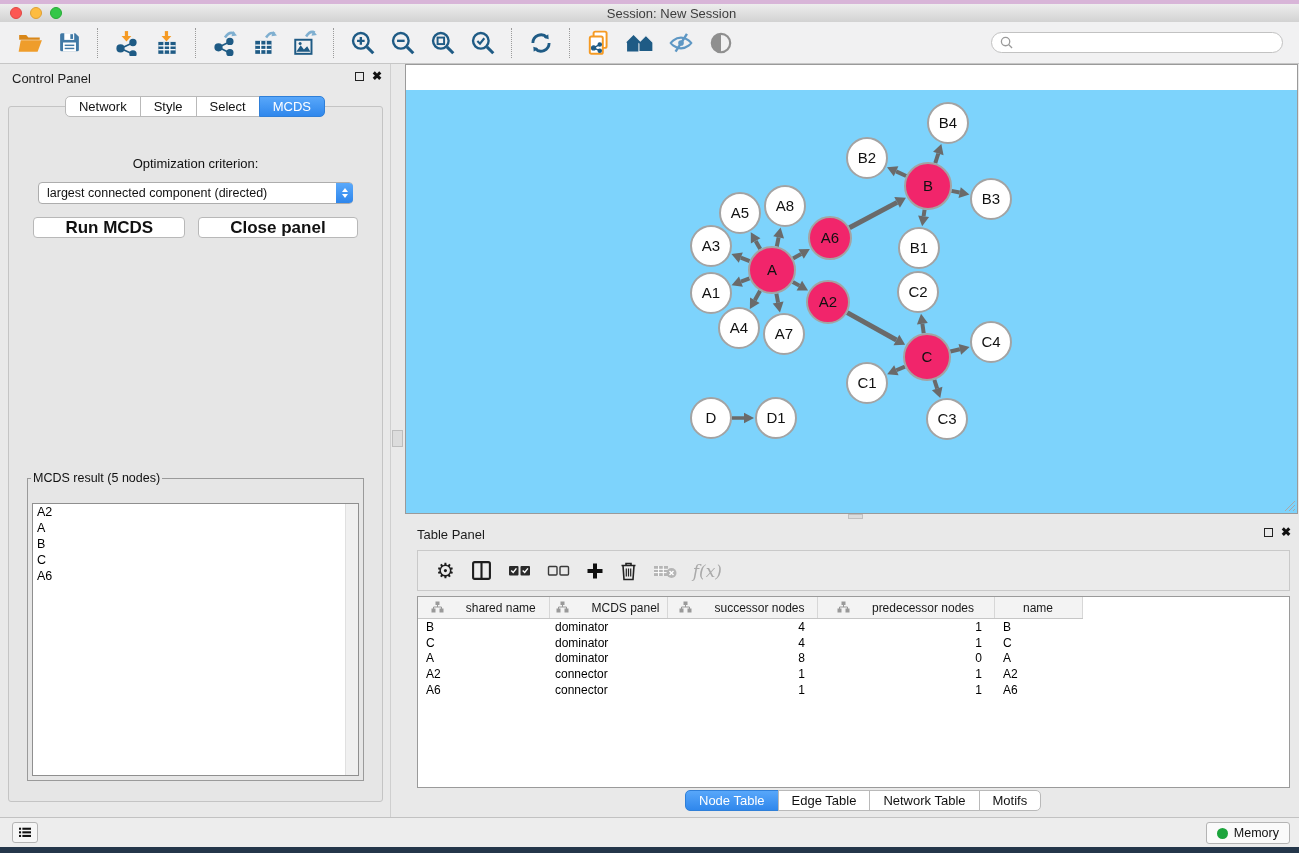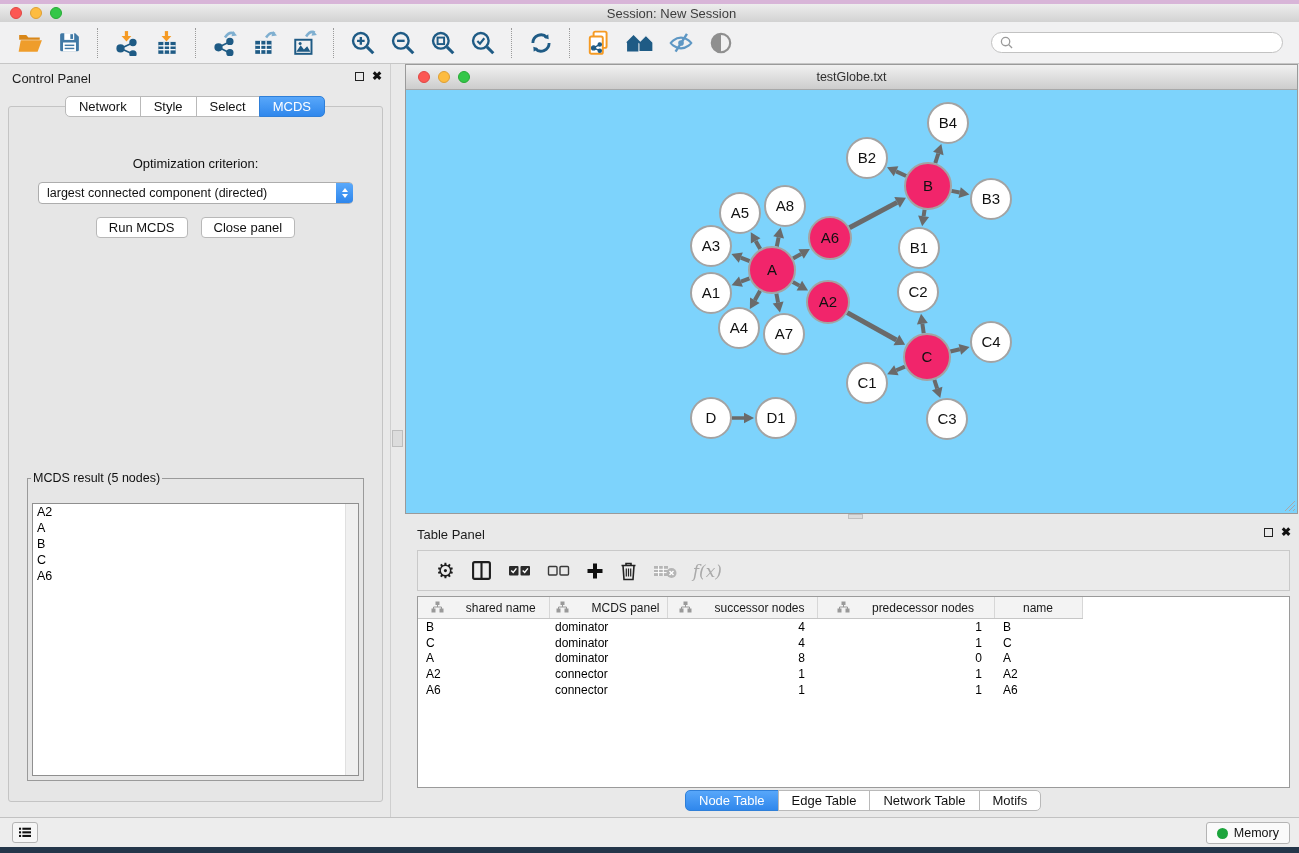--- a/index.html
+++ b/index.html
@@ -37,21 +37,21 @@
   .seg-tab:last-child{border-top-right-radius:5px;border-bottom-right-radius:5px;}
   .seg-tab.active{background:linear-gradient(#58a7fa,#2f87ec);border-color:#2f7fd8;color:#fff;}
   .cp-content{position:absolute;left:8px;right:7px;top:42px;height:694px;background:#e6e6e6;border:1px solid #c4c4c4;border-radius:3px;}
   .opt-label{margin-top:49px;text-align:center;font-size:13px;color:#111;}
   .combo{margin:11px auto 0 auto;width:313px;height:20px;background:#fff;border:1px solid #adadad;border-radius:4px;display:flex;align-items:center;position:relative;cursor:pointer;}
   .combo .val{flex:1;font-size:12.5px;padding-left:8px;color:#111;white-space:nowrap;overflow:hidden;}
   .combo .stepper{width:17px;height:20px;margin-right:-1px;background:linear-gradient(#5aa9fb,#2e86ec);border-radius:0 4px 4px 0;display:flex;flex-direction:column;align-items:center;justify-content:center;}
   .chev-up{width:0;height:0;border-left:3.5px solid transparent;border-right:3.5px solid transparent;border-bottom:4.5px solid #fff;}
   .chev-down{width:0;height:0;border-left:3.5px solid transparent;border-right:3.5px solid transparent;border-top:4.5px solid #fff;margin-top:2.5px;}
   .btn-row{display:flex;justify-content:center;gap:13px;margin-top:13px;}
-  .pbtn{background:#fff;border:1px solid #b8b8b8;border-radius:4px;height:21px;padding:0 12px;font-size:13px;color:#111;cursor:pointer;font-family:"Liberation Sans",sans-serif;}
+  .pbtn{background:#fff;border:1px solid #b8b8b8;border-radius:4px;height:21px;padding:0 31px;font-size:17px;color:#111;cursor:pointer;font-family:"Liberation Sans",sans-serif;font-weight:bold;}
   .result-fieldset{position:absolute;left:6px;right:6px;top:352px;bottom:8px;border:1px solid #9a9a9a;margin:12px;padding:3px;}
   .result-fieldset legend{font-size:12.5px;padding:0 2px;color:#111;}
   .result-list{position:absolute;left:4px;right:4px;top:18px;bottom:4px;background:#fff;border:1px solid #8f8f8f;overflow:hidden;}
   .result-track{position:absolute;right:0;top:0;bottom:0;width:12px;background:#f0f0f0;border-left:1px solid #e0e0e0;}
   .result-item{font-size:12.5px;line-height:16px;padding-left:4px;color:#000;}
   
   .right-col{position:absolute;left:405px;top:0;width:894px;height:100%;}
   .network-window{position:absolute;left:0;top:0;width:893px;height:450px;background:#fff;border:1px solid #9a9a9a;box-sizing:border-box;}
   .nw-titlebar{height:24px;background:linear-gradient(#f1f1f1,#cdcdcd);border-bottom:1px solid #a8a8a8;position:relative;display:flex;align-items:center;justify-content:center;}
   .nw-titlebar .traffic{position:absolute;left:12px;top:6px;display:flex;}
@@ -310,28 +310,20 @@
       </div>
     </section>
 
     <div class="divider-v">
       <div class="divider-handle"></div>
     </div>
 
     <div class="right-col">
 
       <section class="network-window">
-        <div class="nw-titlebar">
-          <div class="traffic">
-            <span class="tl red"></span>
-            <span class="tl yellow"></span>
-            <span class="tl green"></span>
-          </div>
-          <span class="nw-title">testGlobe.txt</span>
-        </div>
         <div class="nw-canvas">
           <svg width="891" height="423" viewBox="0 0 891 423" style="font-family:'Liberation Sans',sans-serif;">
               <line x1="354.25116583901666" y1="159.07238915074845" x2="349.6651122146444" y2="150.9034811323354" stroke="#6A6A6A" stroke-width="4"></line>
               <polygon points="344.769764647568,142.1836432784806 354.46102303426454,148.21103997044338 344.8692013950243,153.59592229422742" fill="#6A6A6A"></polygon>
               <line x1="370.7774381829625" y1="156.48030433003072" x2="372.63008242271667" y2="147.35959422662572" stroke="#6A6A6A" stroke-width="4"></line>
               <polygon points="374.6206816656177,137.55972103080518 378.02001268041795,148.4544238102213 367.2401521650154,146.26476464303013" fill="#6A6A6A"></polygon>
               <line x1="343.6664171592628" y1="171.21301658725093" x2="334.7781104543163" y2="167.71597788366543" stroke="#6A6A6A" stroke-width="4"></line>
               <polygon points="325.47245093734244,164.05473479501998 336.7917941530713,162.5978651493298 332.76442675556126,172.83409061800106" fill="#6A6A6A"></polygon>
               <line x1="343.543265126549" y1="188.46729347687497" x2="334.94231316460133" y2="191.7102753641667" stroke="#6A6A6A" stroke-width="4"></line>
               <polygon points="325.5853403006634,195.23831431286462 333.00189174281746,186.56394028900084 336.8827345863852,196.85661043933257" fill="#6A6A6A"></polygon>

